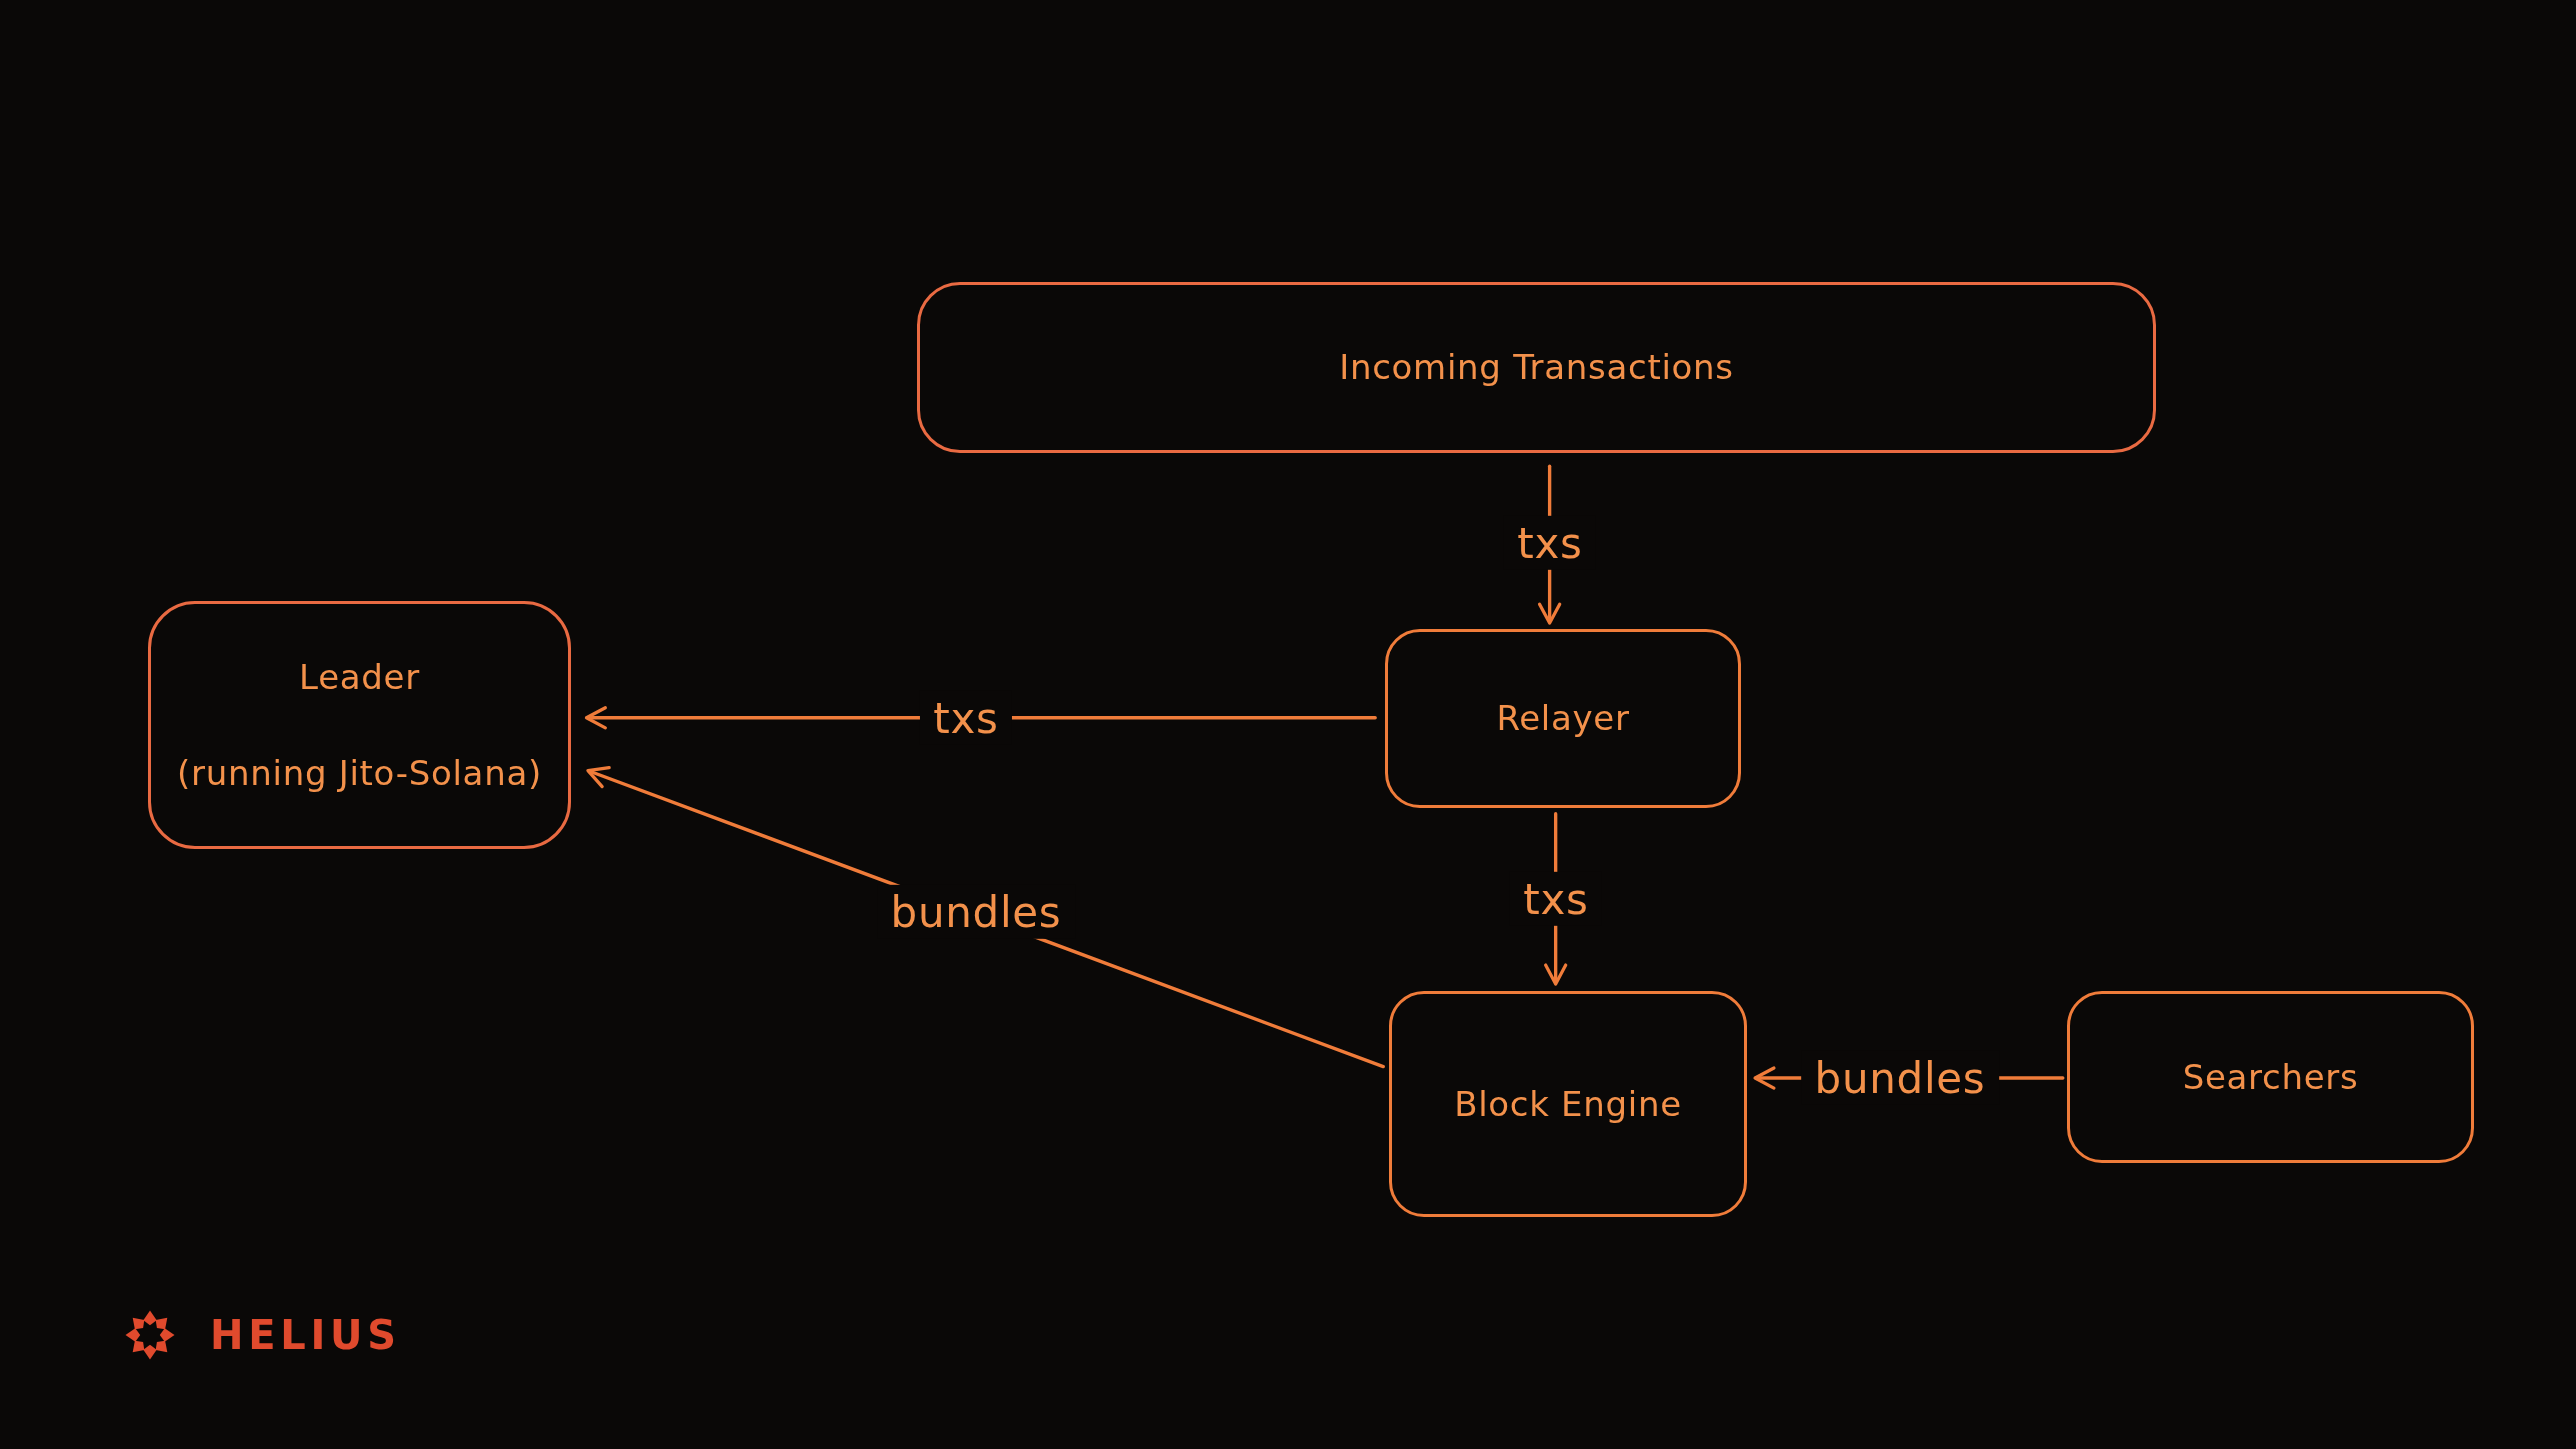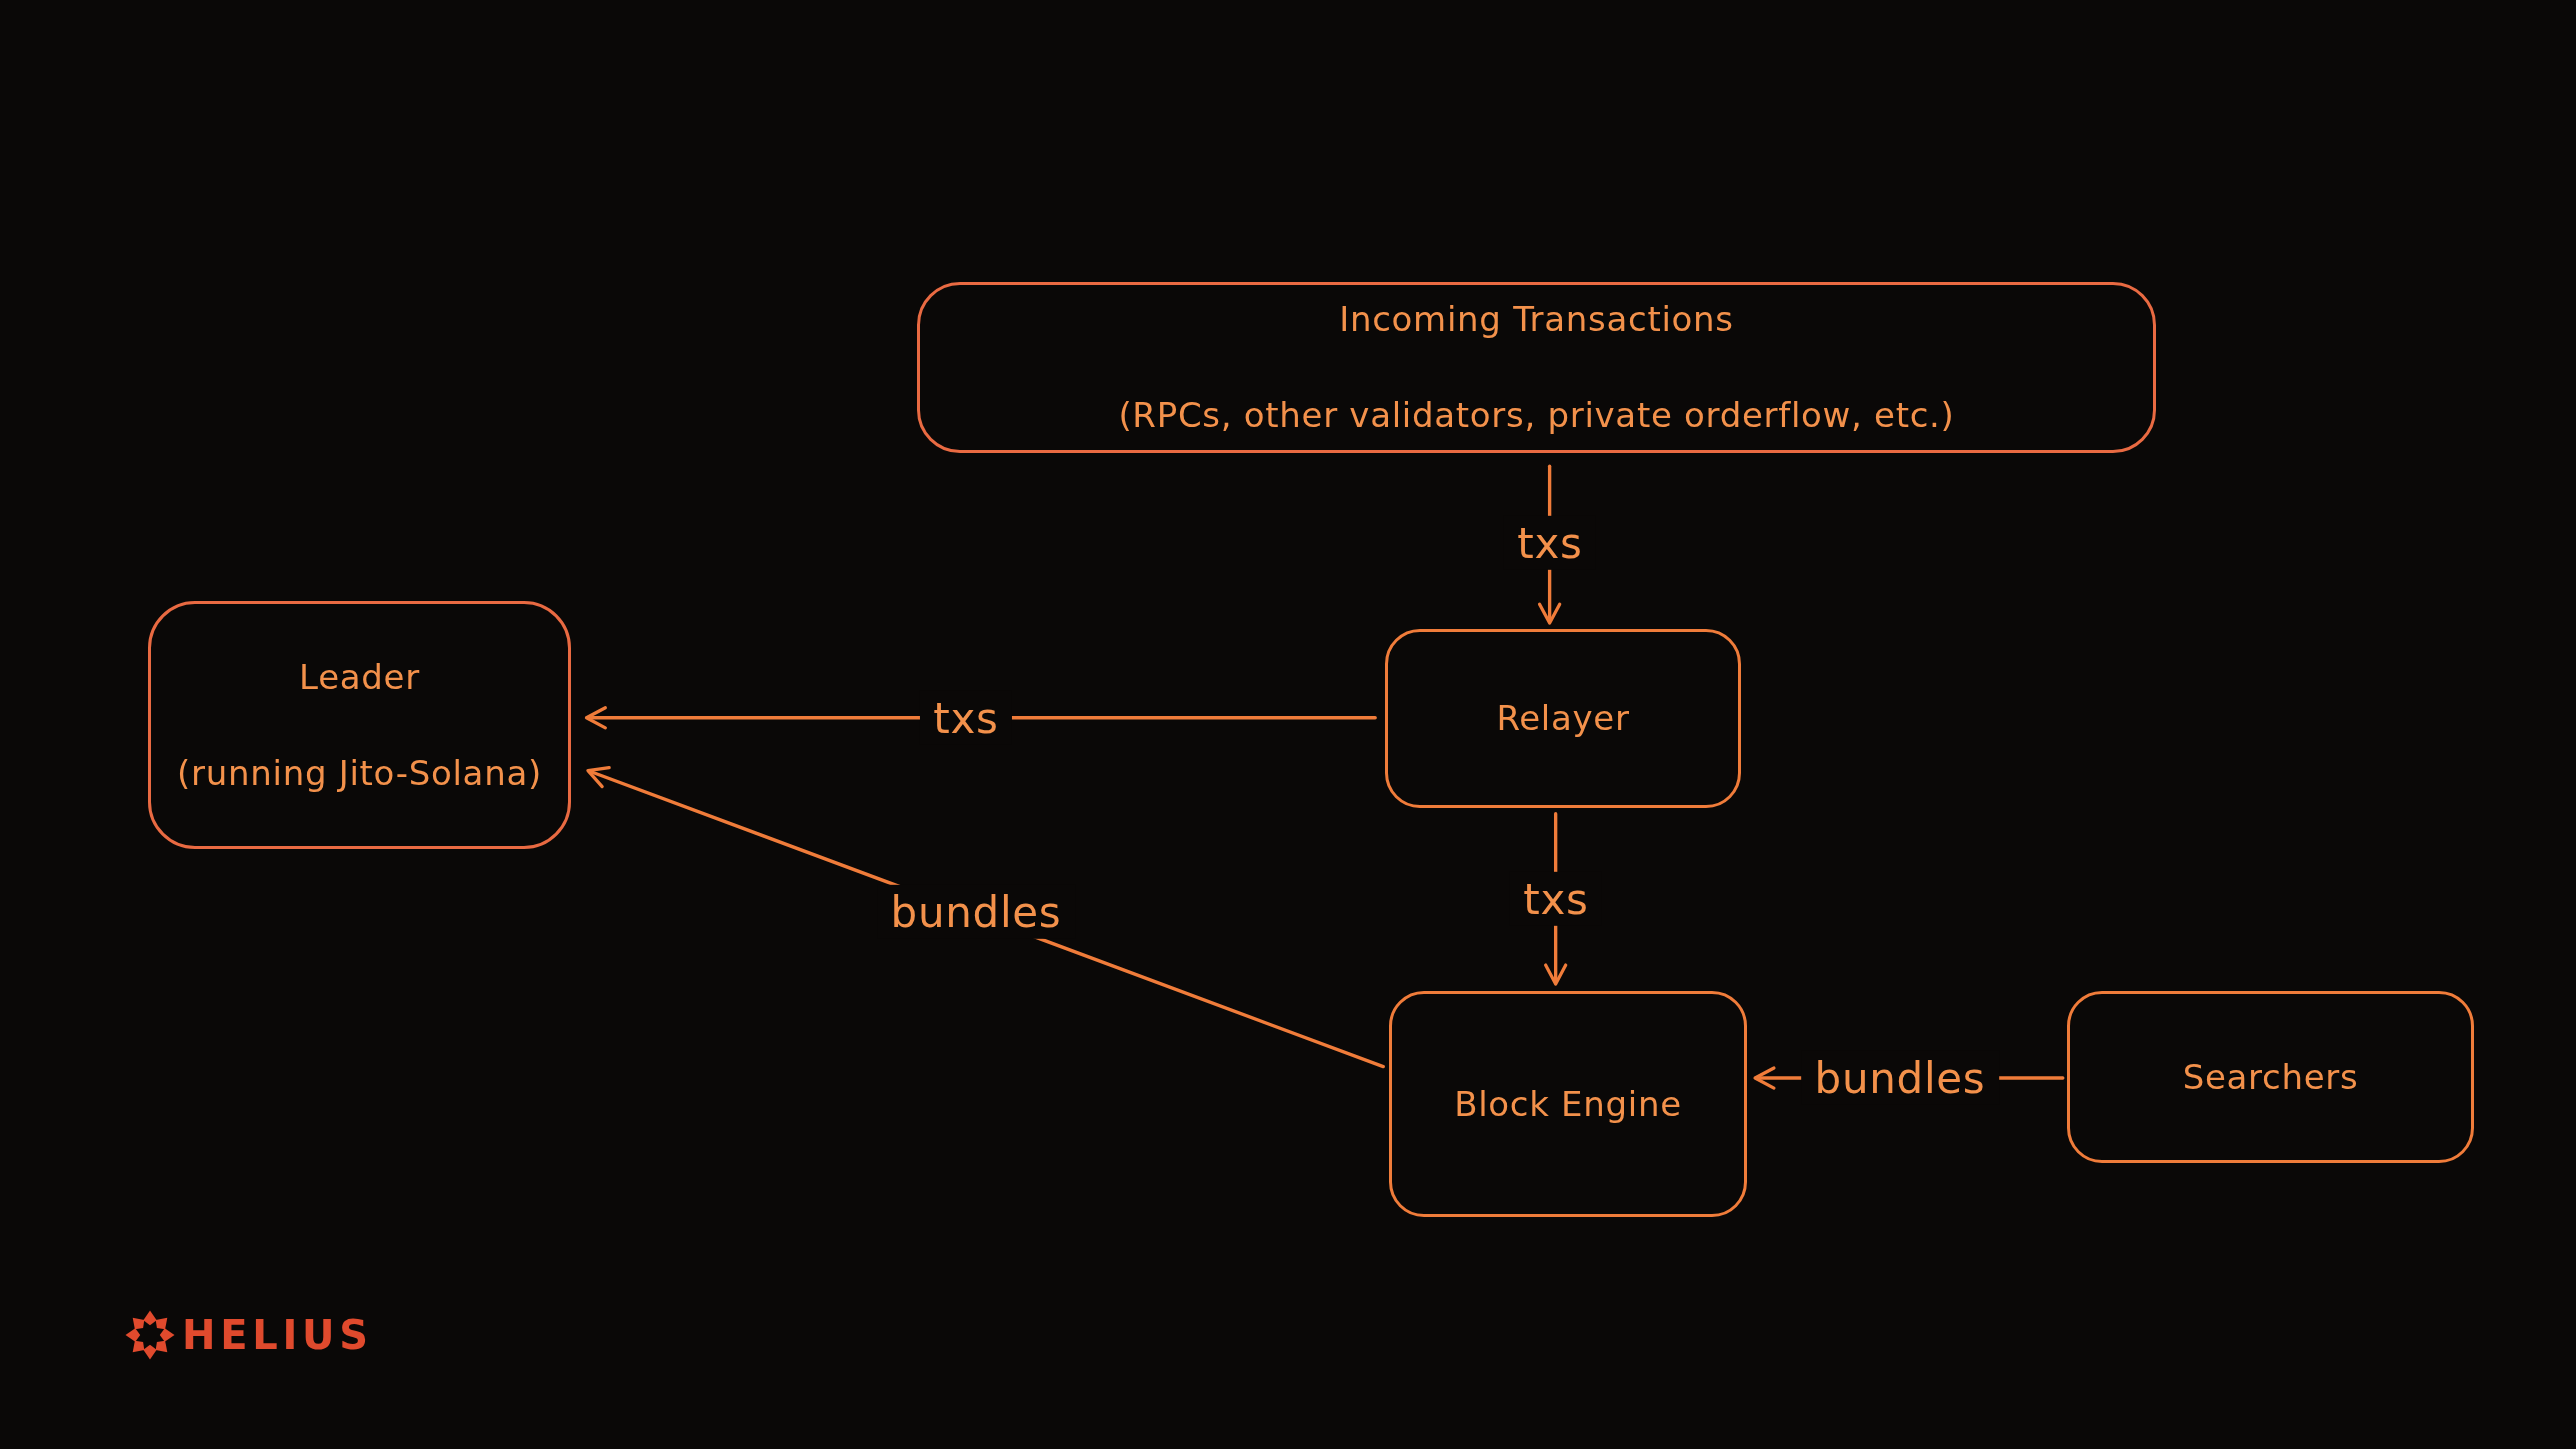--- a/index.html
+++ b/index.html
@@ -49,21 +49,21 @@
     padding:2.7px 13.4px;
     white-space:nowrap;
   }
   .lbl-txs-1{left:1550px;top:543px;}
   .lbl-txs-2{left:966px;top:718px;}
   .lbl-txs-3{left:1556px;top:899px;}
   .lbl-bundles-1{left:1900px;top:1078px;}
   .lbl-bundles-2{left:976px;top:912px;}
   .logo{
     position:absolute;left:122px;top:1307px;
-    display:flex;align-items:center;gap:4px;
+    display:flex;align-items:center;gap:32px;
   }
   .logo-text{
     color:var(--logo);
     font-size:40px;
     font-weight:700;
     letter-spacing:4.7px;
   }
 </style>
 </head>
 <body>
@@ -80,21 +80,20 @@
       <line x1="2310" y1="695" x2="2310" y2="925" marker-end="url(#arrowhead)"></line>
       <line x1="2050" y1="1070" x2="878" y2="1070" marker-end="url(#arrowhead)"></line>
       <line x1="2319" y1="1213" x2="2319" y2="1463" marker-end="url(#arrowhead)"></line>
       <line x1="3075" y1="1607" x2="2620" y2="1607" marker-end="url(#arrowhead)"></line>
       <line x1="2062" y1="1590" x2="880" y2="1150" marker-end="url(#arrowhead)"></line>
     </g>
   </svg>
 
   <div class="node alt node-incoming">
     <div>Incoming Transactions</div>
-    <div>(RPCs, other validators, private orderflow, etc.)</div>
   </div>
 
   <div class="node alt node-leader">
     <div>Leader</div>
     <div>(running Jito-Solana)</div>
   </div>
 
   <div class="node node-relayer">
     <div>Relayer</div>
   </div>

